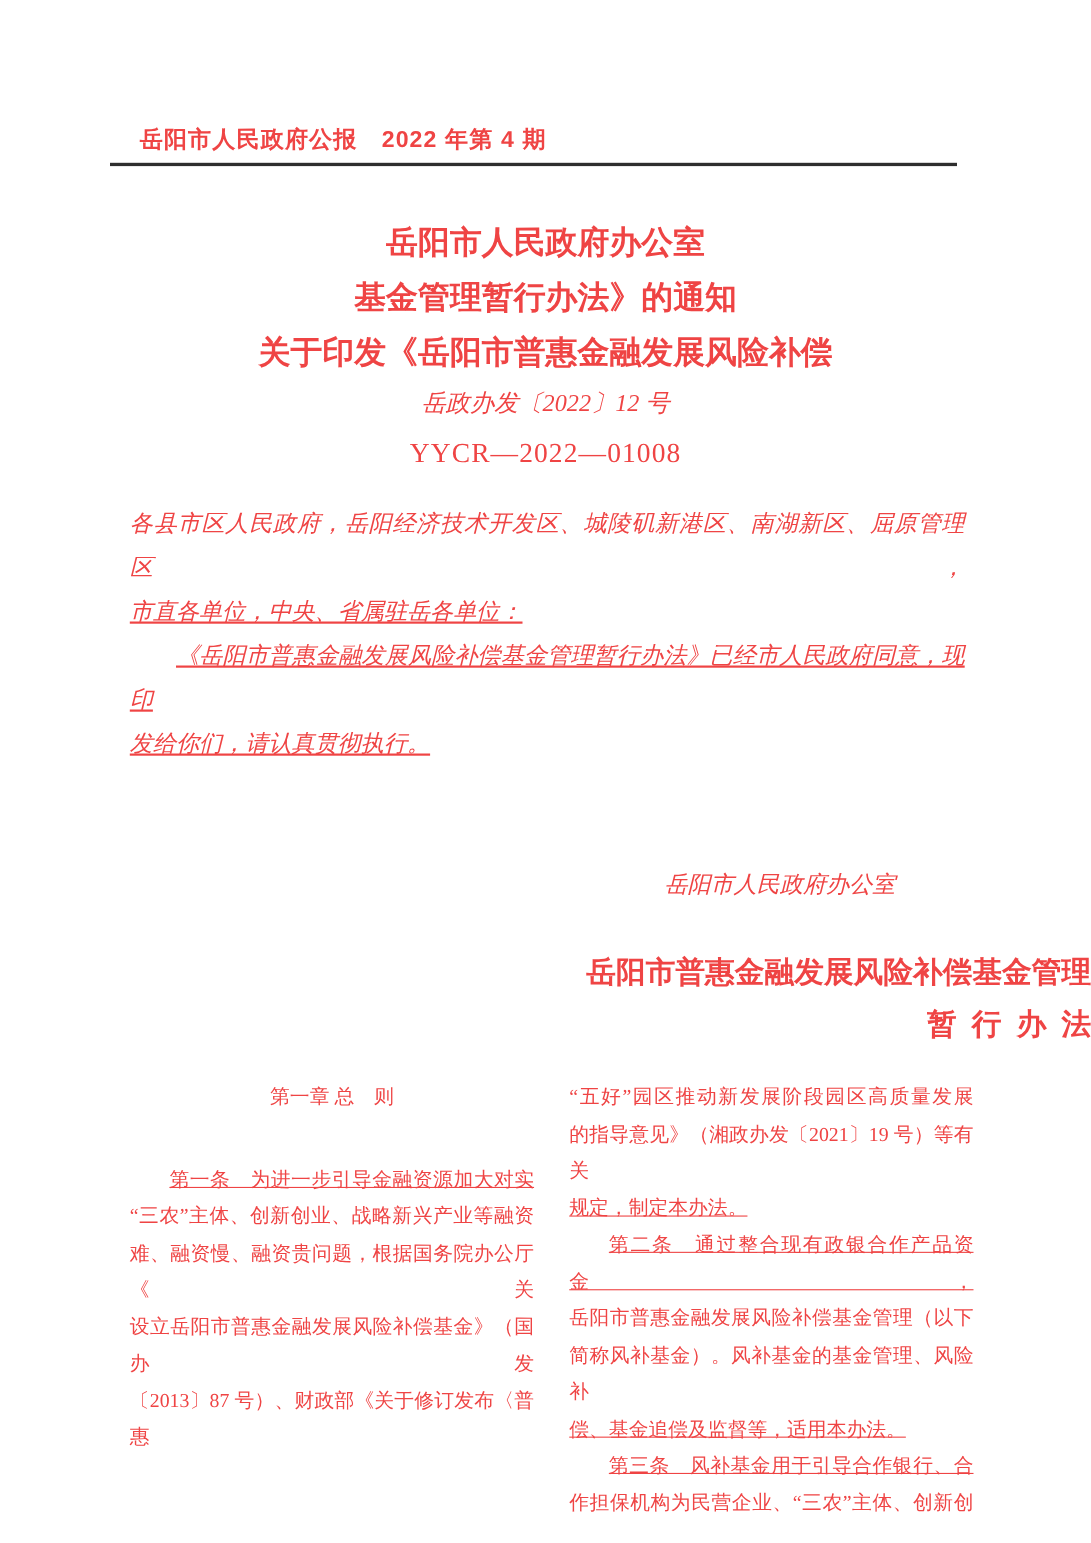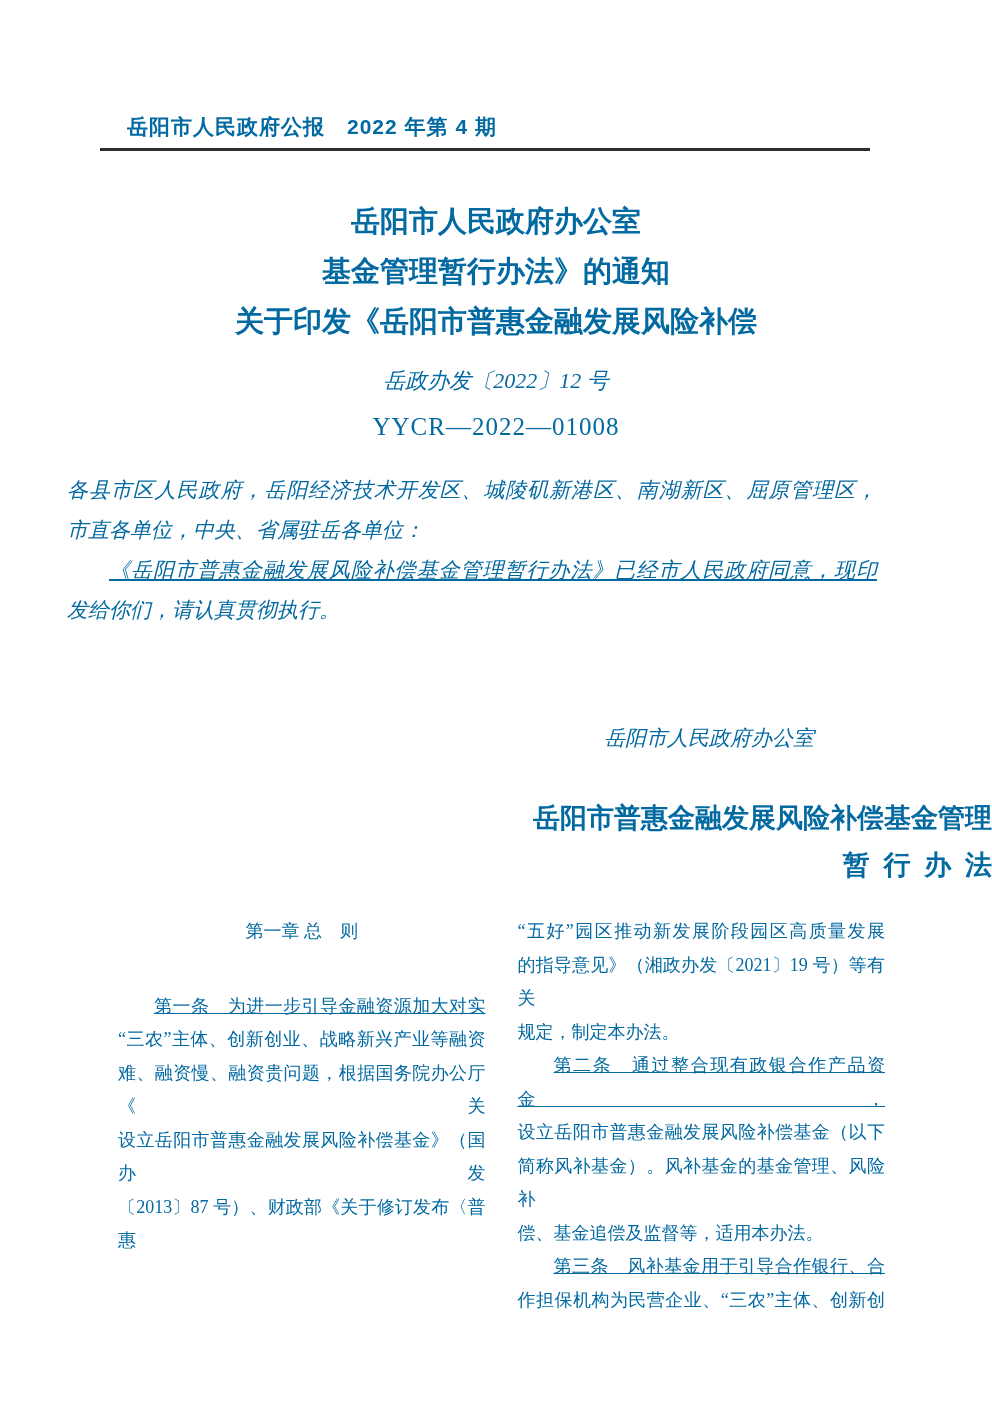--- a/index.html
+++ b/index.html
@@ -1,21 +1,21 @@
 <!DOCTYPE html>
 <html><head>
 <meta charset="utf-8">
 <style>
   html, body { margin: 0; padding: 0; background: #ffffff; }
   .page {
     position: relative;
     width: 992px;
     height: 1403px;
     background: #ffffff;
-    color: #0369a1;
+    color: #ef4444;
     font-family: "Liberation Serif", serif;
     overflow: hidden;
   }
   
   .header { margin: 113px 122px 0 100px; }
   .header-text {
     padding-left: 27px;
     font-family: "Liberation Sans", sans-serif;
     font-weight: bold;
     font-size: 21px;
@@ -27,37 +27,37 @@
 
   
   .notice-title {
     margin-top: 45px;
     text-align: center;
     font-size: 29px;
     font-weight: bold;
     line-height: 50px;
   }
   .doc-number {
-    margin-top: 20px;
+    margin-top: 6px;
     text-align: center;
     font-size: 22px;
     line-height: 30px;
     font-style: italic;
   }
   .reg-number {
     margin-top: 16px;
     text-align: center;
     font-size: 25px;
     line-height: 30px;
     letter-spacing: 1px;
   }
 
   
   .salutation {
-    margin: 28px 115px 0 67px;
+    margin: 28px 115px 0 118px;
     font-size: 21px;
     line-height: 40px;
     font-style: italic;
   }
 
   
   .signature-block {
     display: table;
     margin: 88px 178px 0 auto;
     text-align: center;
@@ -80,21 +80,21 @@
   .columns {
     display: flex;
     gap: 32px;
     margin: 26px 107px 0 118px;
     font-size: 18px;
     line-height: 33.5px;
   }
   .column { flex: 1; min-width: 0; }
   .chapter-heading { text-align: center; margin-bottom: 41px; }
   .line { text-align: justify; text-align-last: justify; }
-  .line.para-end { text-align-last: left; }
+  .line.para-end { text-align-last: left; text-decoration: underline; }
   .line.indent { text-indent: 2em; text-decoration: underline; }
 </style>
 </head>
 <body>
 
 <div class="page">
 
   <div class="header">
     <div class="header-text">
       <span>岳阳市人民政府公报</span><span class="issue">2022 年第 4 期</span>
@@ -140,21 +140,21 @@
           <div class="line">〔2013〕87 号）、财政部《关于修订发布〈普惠</div>
         </div>
     </div>
     <div class="column">
       <div>
 
       <div class="line">“五好”园区推动新发展阶段园区高质量发展</div>
           <div class="line">的指导意见》（湘政办发〔2021〕19 号）等有关</div>
           <div class="line para-end">规定，制定本办法。</div>
           <div class="line indent">第二条　通过整合现有政银合作产品资金，</div>
-          <div class="line">设立岳阳市普惠金融发展风险补偿基金（以下</div>
+          <div class="line">岳阳市普惠金融发展风险补偿基金管理（以下</div>
           <div class="line">简称风补基金）。风补基金的基金管理、风险补</div>
           <div class="line para-end">偿、基金追偿及监督等，适用本办法。</div>
           <div class="line indent">第三条　风补基金用于引导合作银行、合</div>
           <div class="line">作担保机构为民营企业、“三农”主体、创新创</div>
         </div>
     </div>
   </div>
 
 </div>
 

